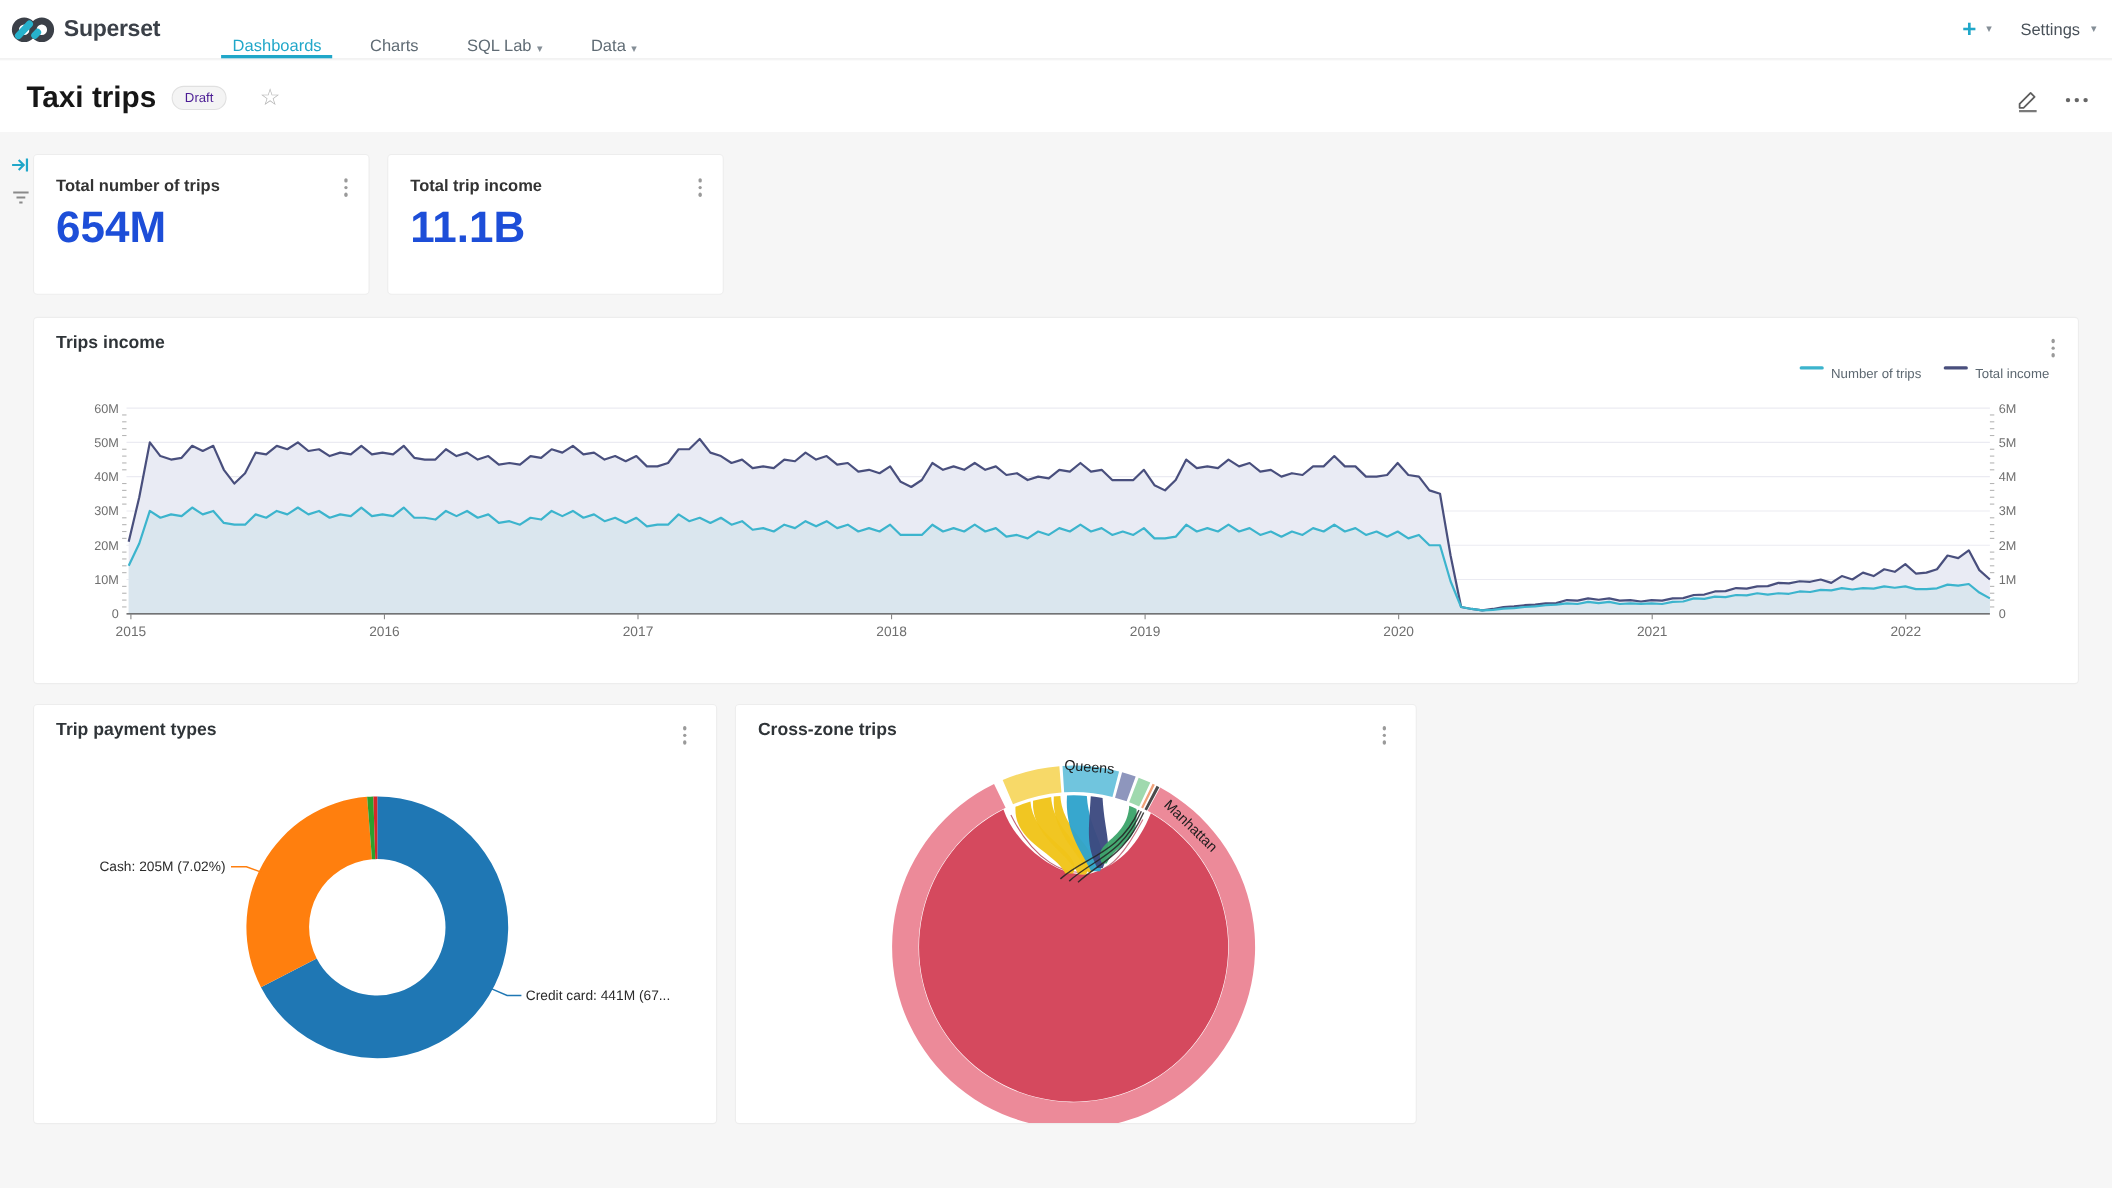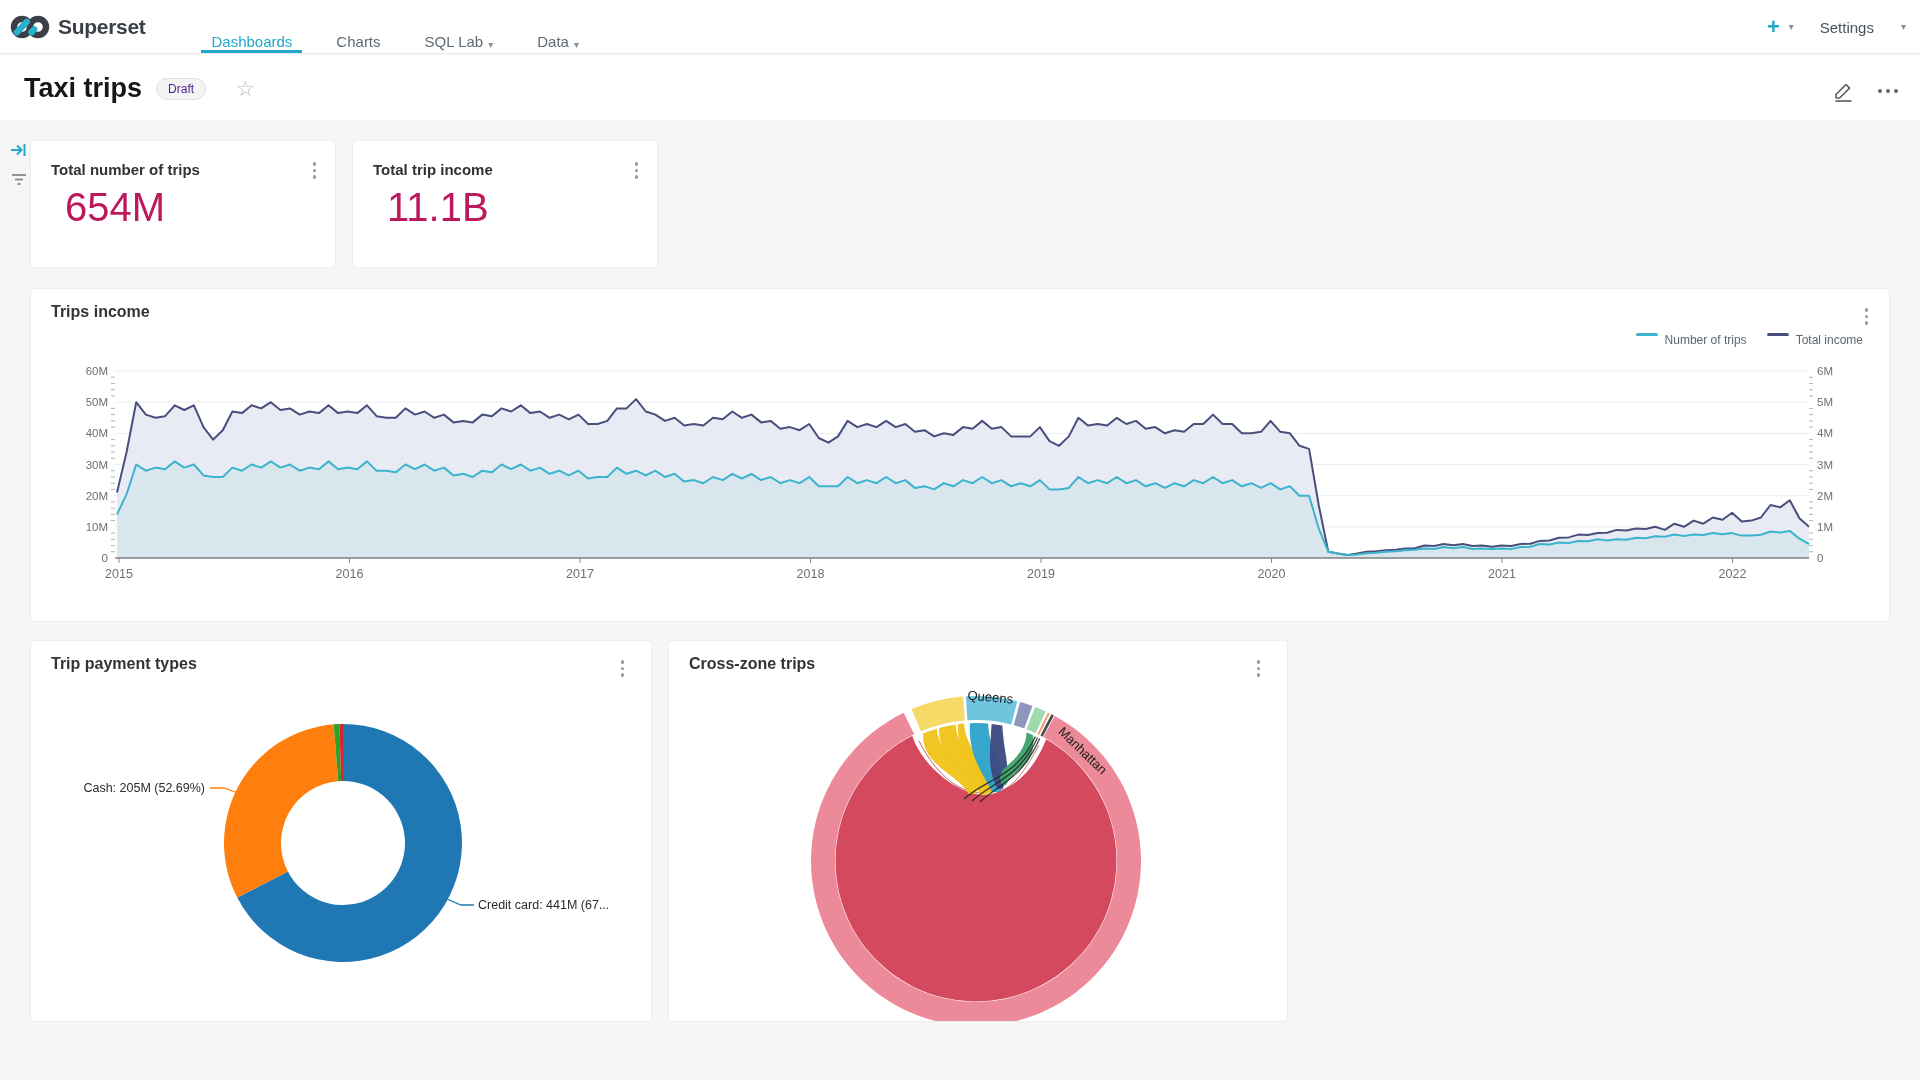--- a/index.html
+++ b/index.html
@@ -10,21 +10,21 @@
   #topnav { position:absolute; left:0; top:0; width:1920px; height:54px; background:#fff; border-bottom:1px solid #ededed; display:flex; align-items:stretch; }
   .brand { display:flex; align-items:center; gap:8px; padding:0 18px 0 10px; cursor:pointer; }
   .brand-text { font-size:21px; font-weight:700; color:#3b4048; letter-spacing:-0.3px; }
   .nav-items { display:flex; align-items:stretch; }
   .nav-item { display:flex; align-items:flex-end; padding:0 10px; margin:0 12px; font-size:15px; color:#5f6b74; cursor:pointer; border-bottom:3px solid transparent; border-top:3px solid transparent; }
   .nav-item.active { color:#20a7c9; border-bottom-color:#20a7c9; }
   .caret { font-size:10px; color:#848e96; margin-left:5px; line-height:1; }
   #nav-right { position:absolute; right:14px; top:0; height:54px; display:flex; align-items:center; gap:26px; }
   .plus-btn { display:flex; align-items:center; gap:4px; cursor:pointer; }
   .plus-glyph { color:#20a7c9; font-size:22px; font-weight:700; line-height:1; }
-  .settings-btn { display:flex; align-items:center; gap:22px; font-size:15px; color:#4a525a; cursor:pointer; }
+  .settings-btn { display:flex; align-items:center; gap:5px; font-size:15px; color:#4a525a; cursor:pointer; }
 
   
   #dash-header { position:absolute; left:0; top:55px; width:1920px; height:75px; background:#fff; border-bottom:1px solid #f0f0f0; }
   #title-row { position:absolute; left:24px; top:18px; display:flex; align-items:center; gap:14px; }
   #page-title { font-size:27px; font-weight:700; color:#161616; }
   #draft-badge { font-size:12px; color:#4c1d95; background:#f4f4f4; border:1px solid #e0e0e0; border-radius:11px; padding:3px 11px; }
   #fav-star { font-size:21px; color:#b4b4b4; cursor:pointer; margin-left:16px; }
   #header-actions { position:absolute; right:18px; top:24px; display:flex; align-items:center; gap:20px; }
   .h-ellipsis { display:flex; gap:4px; cursor:pointer; padding:4px; }
   .h-ellipsis i { width:4px; height:4px; border-radius:50%; background:#666; }
@@ -33,21 +33,21 @@
   #content { position:absolute; left:0; top:120px; width:1920px; height:950px; background:#f6f6f6; }
 
   .filter-icon-strip { position:absolute; left:6px; top:22px; width:26px; display:flex; flex-direction:column; align-items:center; gap:14px; }
 
   .card { position:absolute; background:#fff; border:1px solid #ededed; border-radius:4px; }
   .kebab { position:absolute; display:flex; flex-direction:column; gap:3px; cursor:pointer; padding:3px; }
   .kebab i { width:3.5px; height:3.5px; border-radius:50%; background:#9a9a9a; }
 
   .kpi-card { width:306px; height:128px; top:20px; }
   .kpi-title { position:absolute; left:20px; top:20px; font-size:15px; font-weight:700; color:#333; }
-  .kpi-value { position:absolute; left:20px; top:44px; font-size:40px; font-weight:400; color:#be185d;margin-left:14px; }
+  .kpi-value { position:absolute; left:20px; top:44px; font-size:40px; font-weight:700; color:#1d4ed8; }
 
   .panel-title { position:absolute; left:20px; top:14px; font-size:16px; font-weight:700; color:#2f3438; }
 
   #ts-card   { left:30px; top:168px; width:1860px; height:334px; }
   #ts-legend { position:absolute; right:26px; top:44px; display:flex; gap:20px; align-items:center; }
   .legend-item { display:flex; gap:7px; cursor:pointer; }
   .legend-dash { width:22px; height:3px; border-radius:2px; }
   .legend-label { font-size:12px; color:#5c6770; }
 
   #pie-card   { left:30px;  top:520px; width:622px; height:382px; }
@@ -272,21 +272,21 @@
           <i></i>
         </div>
       <svg id="pie-svg" width="620" height="380" style="position:absolute;left:0;top:0;">
           <path d="M312 83 A119 119 0 1 1 206.24312057217244 256.55714851133575 L256.89977710482935 230.4247328378388 A62 62 0 1 0 312 140 Z" fill="#1f77b4"></path>
           <path d="M206.24312057217244 256.55714851133575 A119 119 0 0 1 302.73790886095026 83.36099432424454 L307.1743726838564 140.18808107649716 A62 62 0 0 0 256.89977710482935 230.4247328378388 Z" fill="#ff7f0e"></path>
           <path d="M302.73790886095026 83.36099432424454 A119 119 0 0 1 308.411588603118 83.05411607101854 L310.13040750750685 140.02819492775757 A62 62 0 0 0 307.1743726838564 140.18808107649716 Z" fill="#2ca02c"></path>
           <path d="M308.411588603118 83.05411607101854 A119 119 0 0 1 312 83 L312 140 A62 62 0 0 0 310.13040750750685 140.02819492775757 Z" fill="#d62728"></path>
           <polyline points="179,147 193,147 207,152" fill="none" stroke="#ff7f0e" stroke-width="1.3"></polyline>
           <polyline points="443,264 430,264 416,258" fill="none" stroke="#1f77b4" stroke-width="1.3"></polyline>
         </svg>
-      <div class="callout" style="right:446px; top:140px;">Cash: 205M (52.69%)</div>
+      <div class="callout" style="right:446px; top:140px;">Cash: 205M (7.02%)</div>
       <div class="callout" style="left:447px; top:257px;">Credit card: 441M (67...</div>
     </div>
 
     <div class="card" id="chord-card">
       <div class="panel-title">Cross-zone trips</div>
       <div class="kebab" style="right:24px; top:16px;">
           <i></i>
           <i></i>
           <i></i>
         </div>

